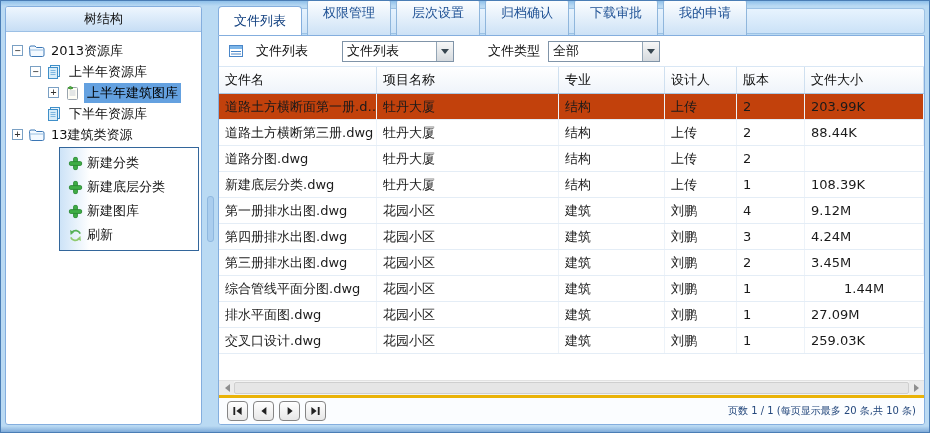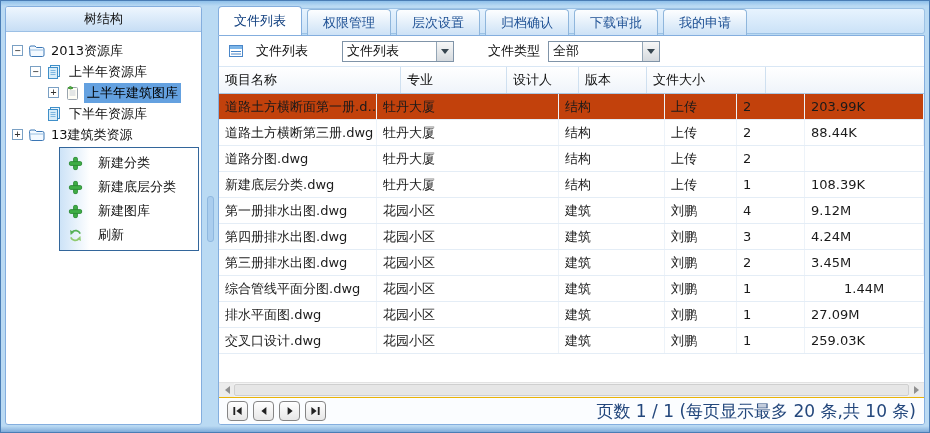--- a/index.html
+++ b/index.html
@@ -31,31 +31,31 @@
     background:#aacdee;border:1px solid #8fb8e0;border-radius:3px;}
 
   
   .context-menu{position:absolute;left:58px;top:146px;width:138px;background:#fff;
     border:1px solid #33669b;z-index:20;padding:3px 0;}
   .menu-strip{position:absolute;left:0;top:0;bottom:0;width:30px;
     background:linear-gradient(to right,#cde3f7,#ffffff);}
   .menu-item{position:relative;display:flex;align-items:center;height:24px;font-size:13px;
     color:#111;padding-left:7px;}
   .menu-icon{width:16px;height:16px;flex:none;display:flex;align-items:center;justify-content:center;}
-  .menu-label{margin-left:15px;}
+  .menu-label{margin-left:4px;}
 
   
   .main-panel{position:absolute;left:217px;top:5px;width:707px;height:419px;}
   .tab-strip{position:relative;height:29px;}
   .tab-filler{position:absolute;left:0;right:0;top:2px;height:26px;box-sizing:border-box;
     background:linear-gradient(#e7f3fe,#cbe2f7);border:1px solid #9cc2e5;border-radius:3px;}
   .tabs{position:absolute;left:0;top:0;height:29px;display:flex;align-items:flex-end;}
   .tab{box-sizing:border-box;margin-right:5px;padding:0 15px;font-size:13px;color:#1c4f93;
     background:linear-gradient(#fdfeff,#cde2f6);border:1px solid #8fb6dc;border-bottom:none;
-    border-radius:4px 4px 0 0;height:26px;line-height:25px;white-space:nowrap;}
+    border-radius:4px 4px 0 0;height:36px;line-height:25px;white-space:nowrap;}
   .tab.active{height:29px;line-height:28px;background:#fff;border-color:#84aede;
     position:relative;z-index:3;color:#0f3e7e;}
 
   .content{position:absolute;left:0;top:29px;right:0;bottom:0;background:#fff;
     border:1px solid #84aede;border-radius:0 0 3px 3px;box-sizing:border-box;
     display:flex;flex-direction:column;overflow:hidden;z-index:2;}
 
   
   .toolbar{height:31px;box-sizing:border-box;display:flex;align-items:center;gap:8px;
     padding:0 8px;border-bottom:1px solid #d9e7f5;flex:none;font-size:13px;color:#111;}
@@ -87,21 +87,21 @@
   .hs-btn{position:absolute;top:0;width:15px;height:100%;background:#ececec;
     display:flex;align-items:center;justify-content:center;}
   .hs-btn.left{left:0;} .hs-btn.right{right:0;}
   .hs-btn.left::after{content:'';border:4px solid transparent;border-right:5px solid #8f8f8f;margin-right:3px;}
   .hs-btn.right::after{content:'';border:4px solid transparent;border-left:5px solid #8f8f8f;margin-left:3px;}
   .hs-thumb{position:absolute;left:15px;right:15px;top:1px;bottom:1px;background:#e6e6e6;
     border:1px solid #cfcfcf;border-radius:2px;box-sizing:border-box;}
 
   
   .pager{flex:none;height:26px;display:flex;align-items:center;padding:0 8px;gap:5px;
-    background:#fbfdff;border-top:1px solid #eab308;font-size:17px;color:#23477c;}
+    background:#fbfdff;border-top:3px solid #eab308;font-size:10px;color:#23477c;}
   .pg-btn{width:21px;height:20px;box-sizing:border-box;border:1px solid #858585;border-radius:4px;
     background:linear-gradient(#ffffff,#e7e7e7);display:flex;align-items:center;justify-content:center;flex:none;}
   .pg-btn svg{display:block;}
   .pager-text{margin-left:auto;white-space:nowrap;}
 </style>
 </head>
 <body>
 
 <div class="window">
   <div class="top-strip"></div>
@@ -246,20 +246,21 @@
         </div>
         <span class="spacer-sm"></span>
         <span class="lbl">文件类型</span>
         <div class="select">
           <span class="select-value">全部</span>
           <span class="select-arrow"></span>
         </div>
       </div>
 
       <div class="grid-header" id="grid-header">
+          <div class="gh-cell" style="width: 158px;">文件名</div>
           <div class="gh-cell" style="width: 182px;">项目名称</div>
           <div class="gh-cell" style="width: 106px;">专业</div>
           <div class="gh-cell" style="width: 72px;">设计人</div>
           <div class="gh-cell" style="width: 68px;">版本</div>
           <div class="gh-cell" style="width: 119px;">文件大小</div>
         </div>
       <div class="grid-body" id="grid-body">
           <div class="grid-row selected">
             <div class="gb-cell" style="width: 158px;">道路土方横断面第一册.d…</div>
             <div class="gb-cell" style="width: 182px;">牡丹大厦</div>

